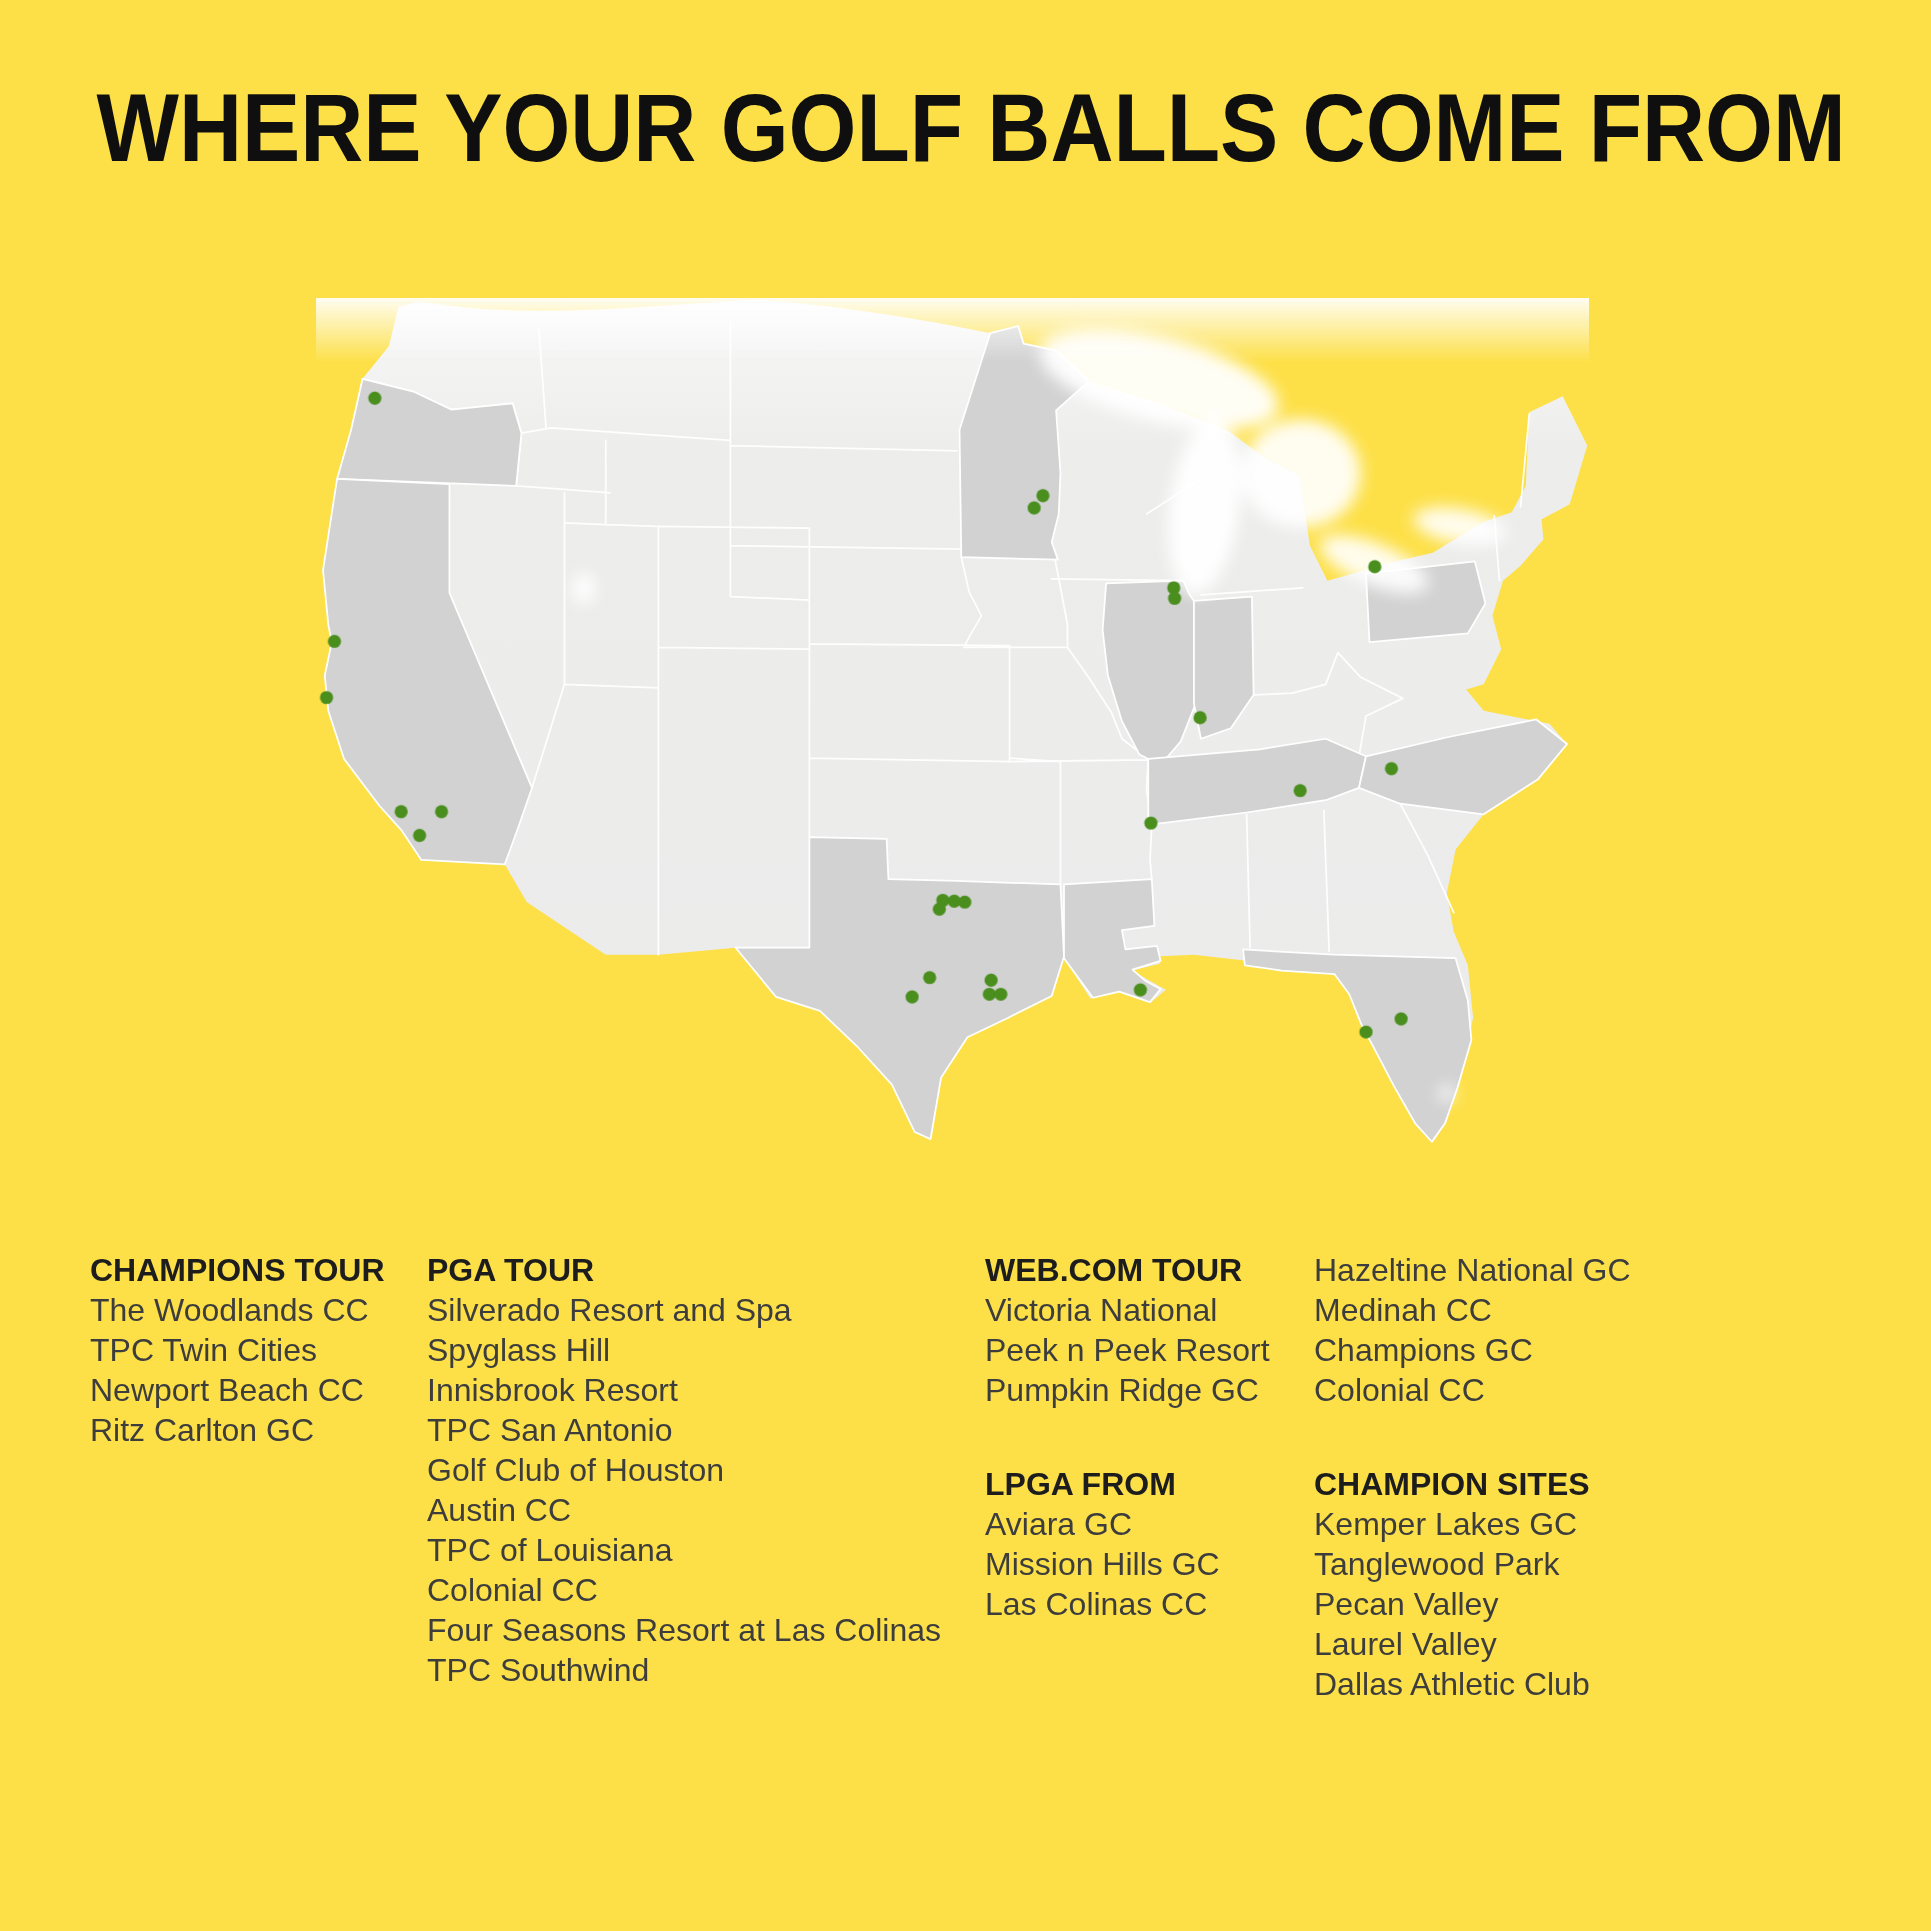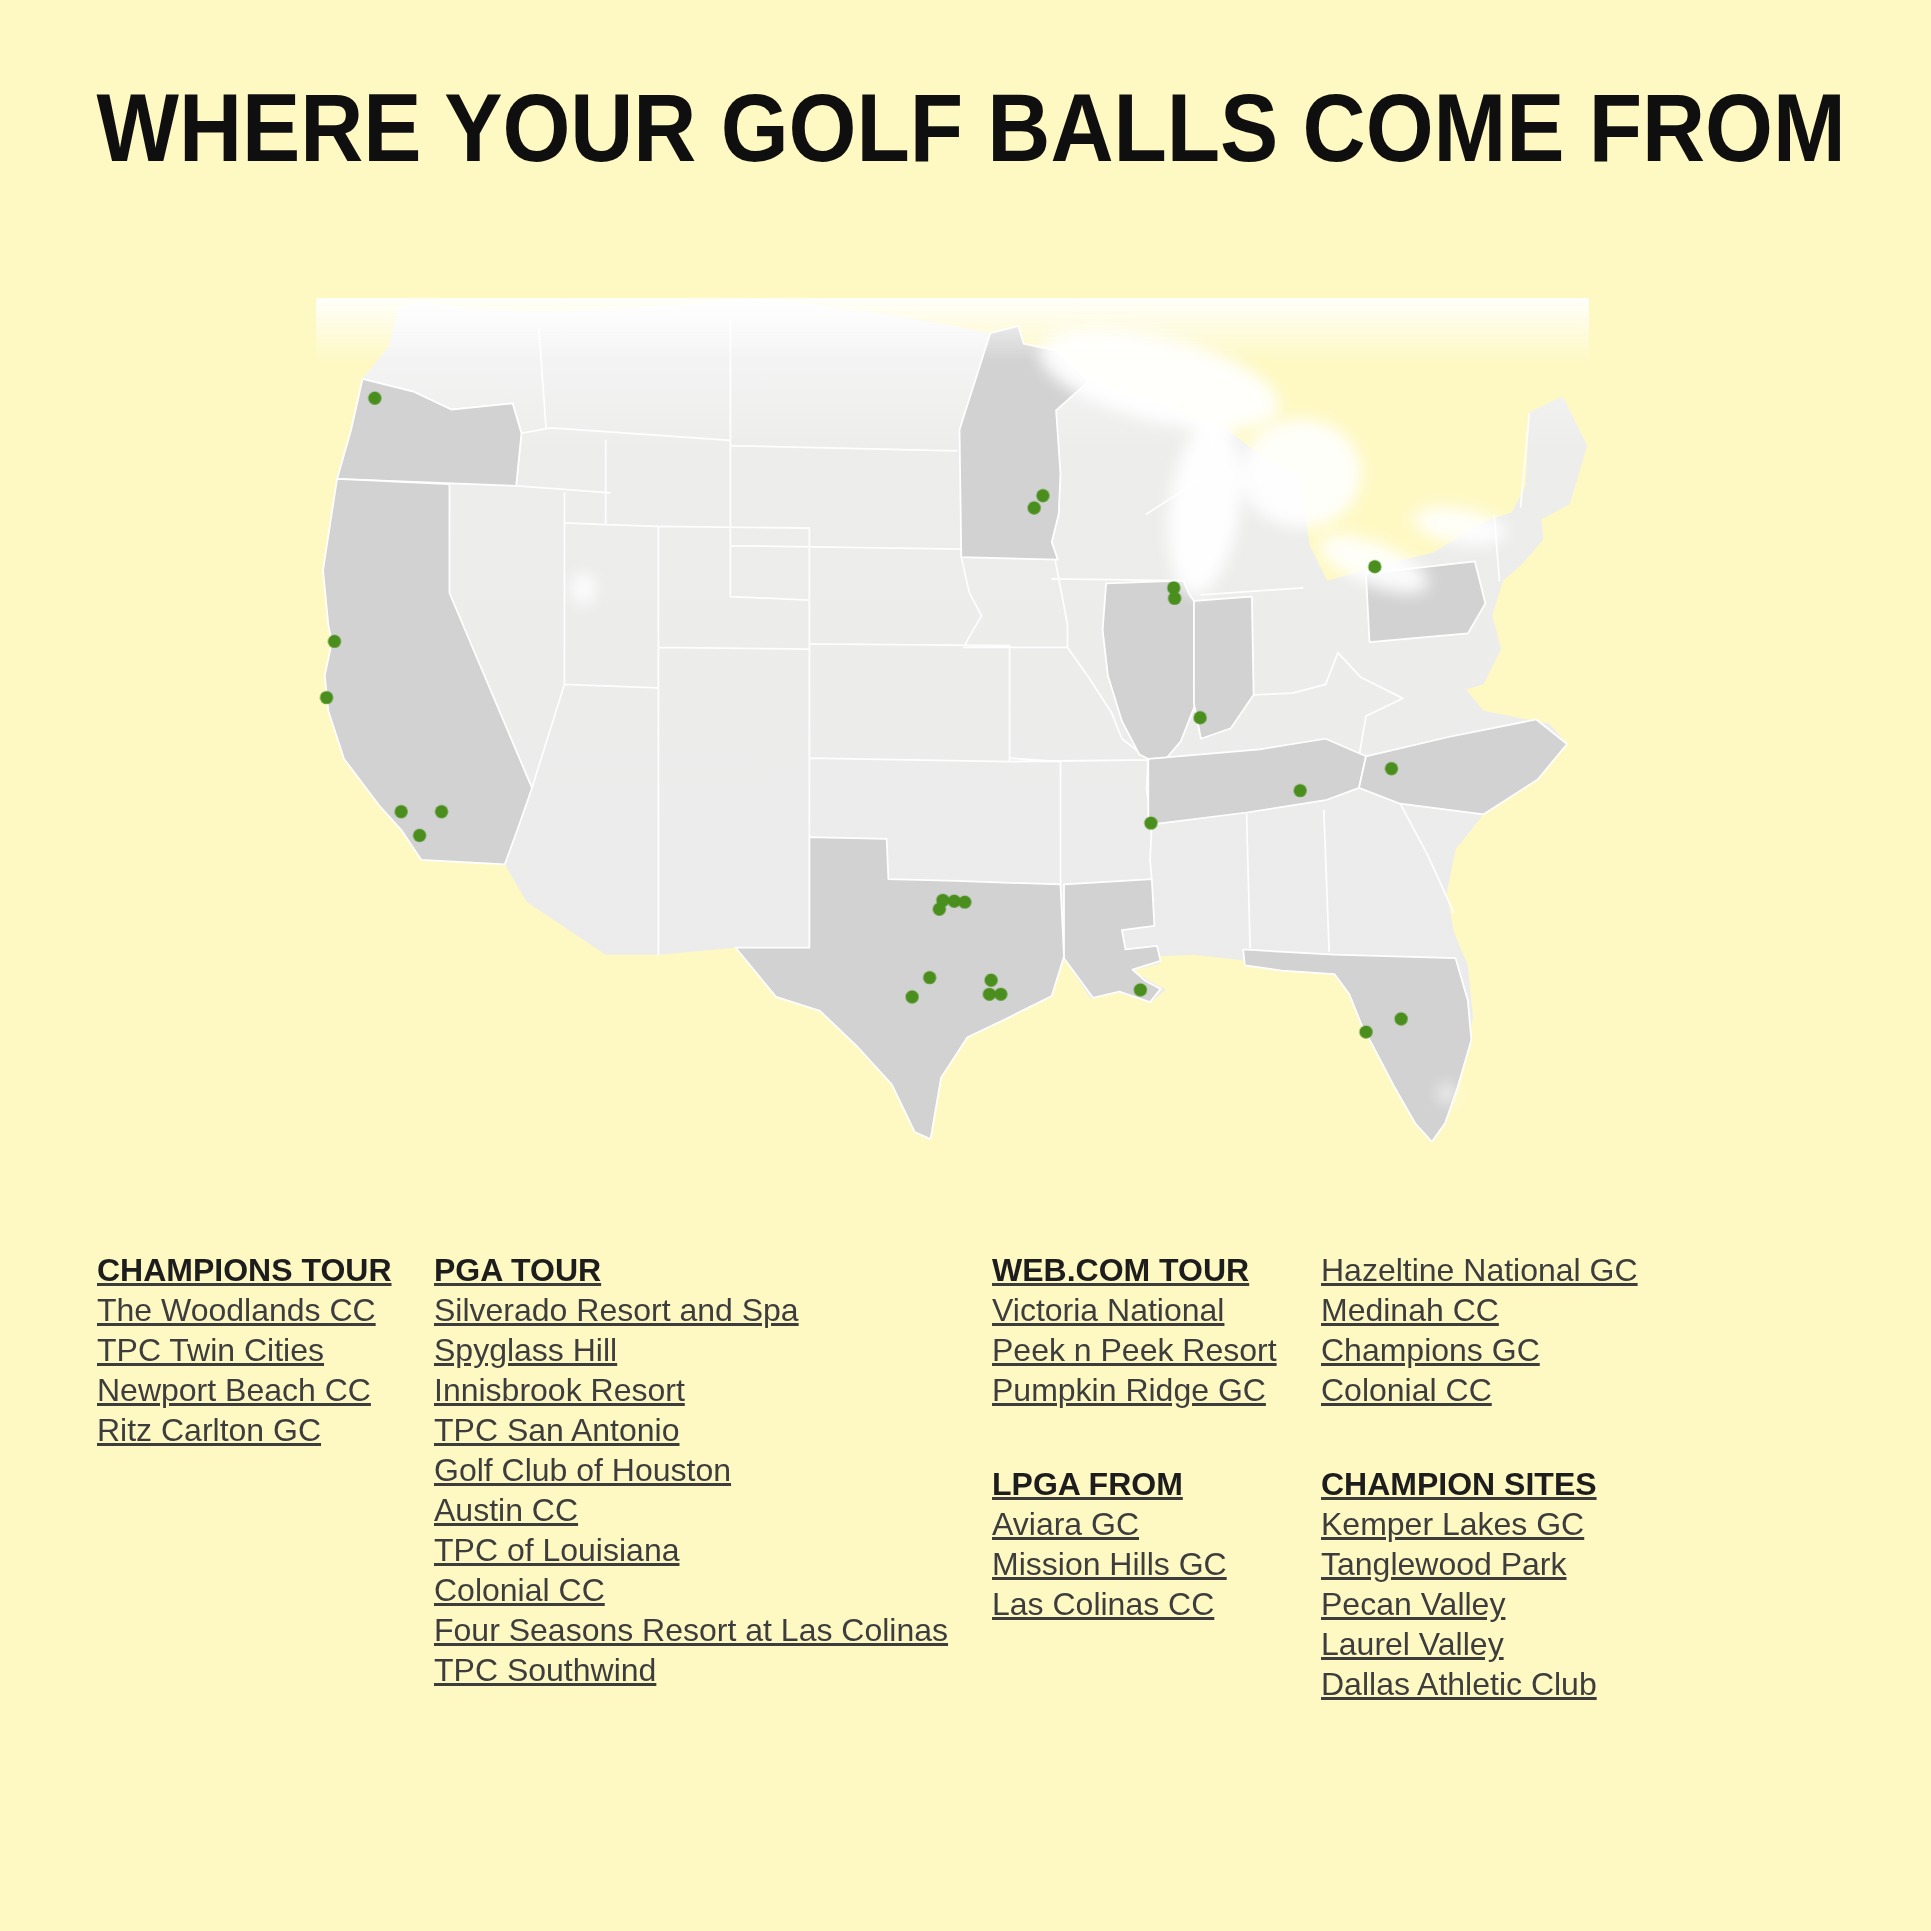--- a/index.html
+++ b/index.html
@@ -1,30 +1,30 @@
 <!DOCTYPE html>
 <html style="font-size:14px"><head>
 <meta charset="utf-8">
 <style>
   html,body{margin:0;padding:0;background:#ffffff;}
-  #canvas{position:relative;width:1931px;height:1931px;background:#fef9c3;overflow:hidden;
+  #canvas{position:relative;width:1931px;height:1931px;background:#fde047;overflow:hidden;
           font-family:"Liberation Sans", sans-serif;}
   
   #title{position:absolute;top:72px;left:0;width:1931px;text-align:center;
          font-size:97px;font-weight:700;color:#0f0f0f;letter-spacing:0px;
          transform:scaleX(.9);transform-origin:center;white-space:nowrap;}
   
   #map-wrap{position:absolute;left:316px;top:298px;width:1273px;height:878px;}
   .state{fill:none;stroke:none;}
   .state.dark{fill:#d2d2d2;stroke:#ffffff;stroke-width:2;stroke-linejoin:round;}
   .borders{fill:none;stroke:#ffffff;stroke-width:2;stroke-linejoin:round;stroke-linecap:round;opacity:.95;}
   
   .legend-col{position:absolute;top:1250px;white-space:nowrap;font-size:32px;line-height:40px;color:#3d3d3d;}
   #col-1{left:90px;} #col-2{left:427px;} #col-3{left:985px;} #col-4{left:1314px;}
-  .legend-section{margin:0 0 0 7px;text-decoration:underline;}
+  .legend-section{margin:0 0 0 0;}
   .legend-section + .legend-section{margin-top:54px;}
   .legend-header{font-weight:700;color:#1d1d1d;}
   .legend-item{font-weight:400;}
 </style>
 </head>
 <body>
 
 <div id="canvas">
 
   <div id="title">WHERE YOUR GOLF BALLS COME FROM</div>

